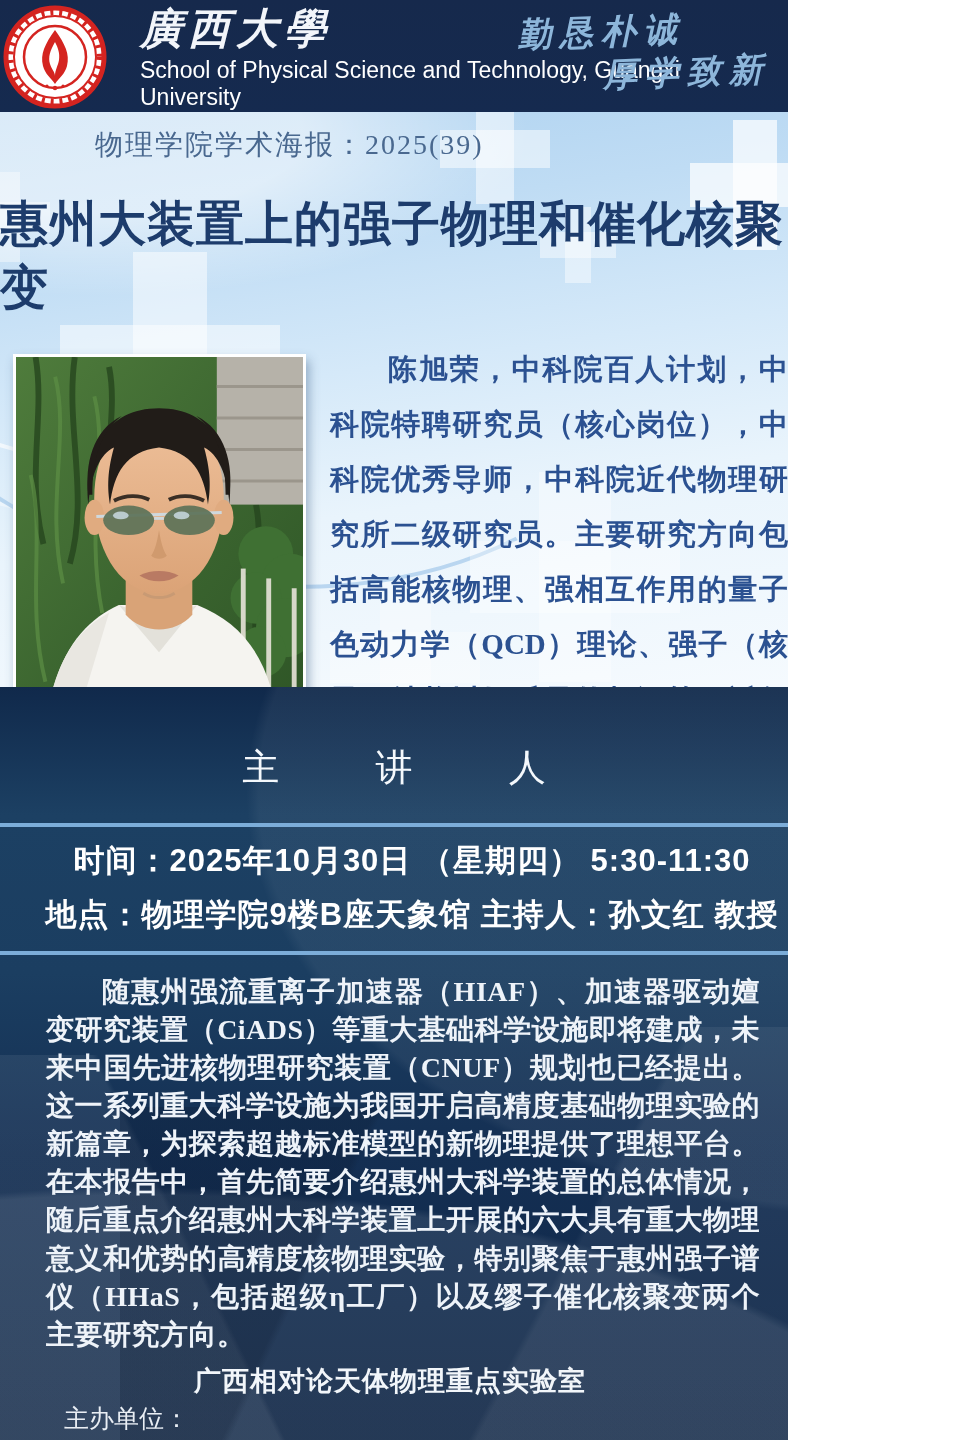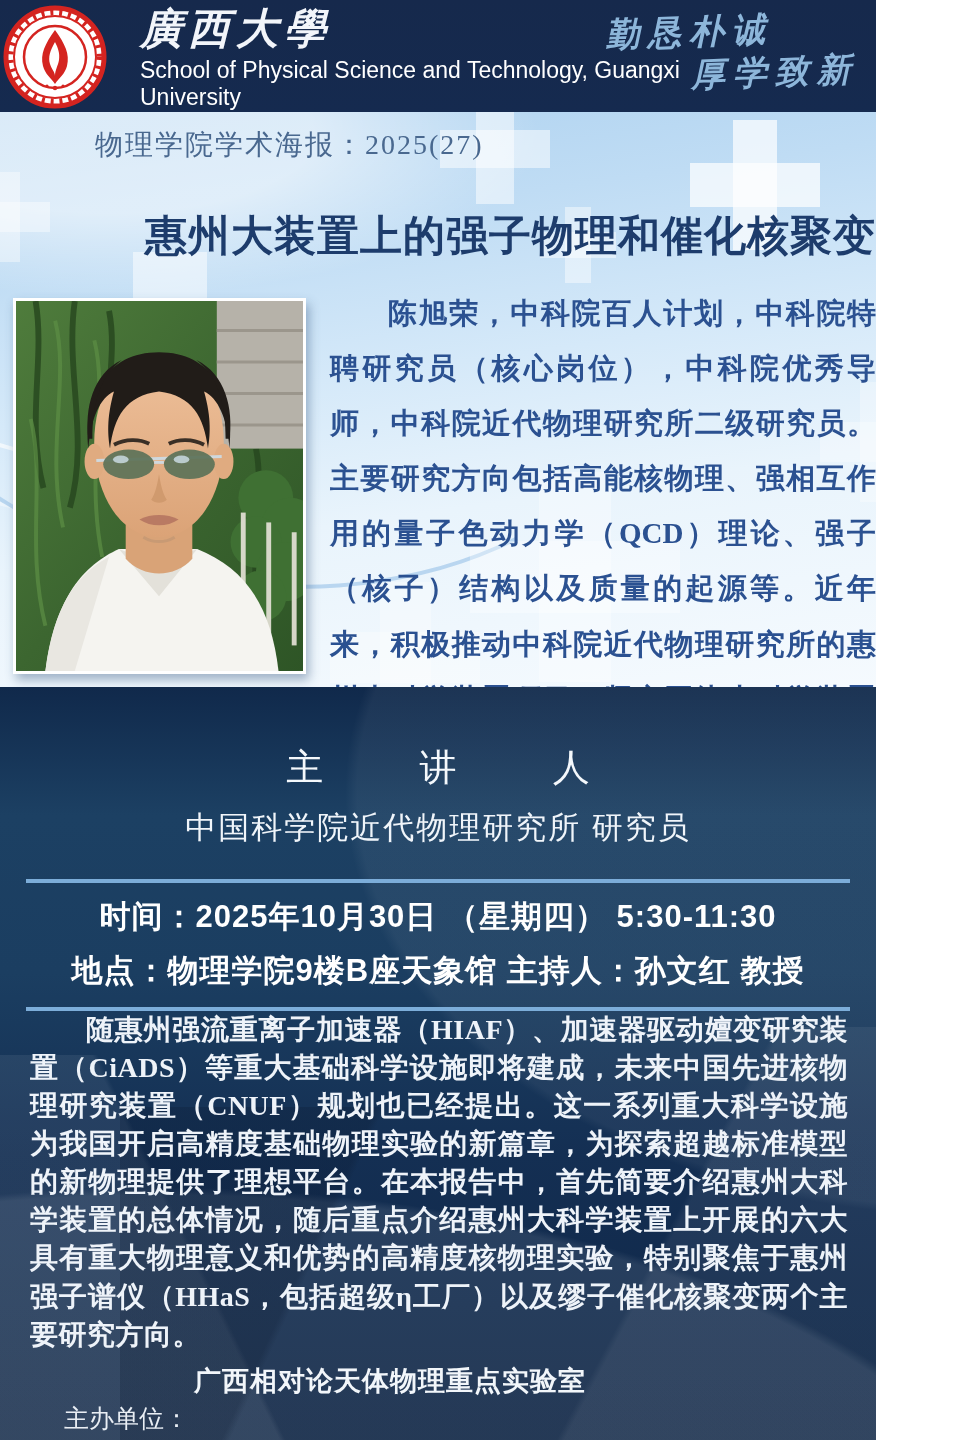--- a/index.html
+++ b/index.html
@@ -1,18 +1,18 @@
 <!DOCTYPE html>
 <html><head>
 <meta charset="utf-8">
 <style>
   * { margin:0; padding:0; box-sizing:border-box; }
   html,body { width:960px; }
   body { font-family:"Liberation Sans", sans-serif; }
-  .poster{ position:relative; width:876px; height:1440px; overflow:hidden; background:#15803d; }
+  .poster{ position:relative; width:788px; height:1440px; overflow:hidden; background:#15803d; }
 
   
   .header{
     position:relative; height:112px;
     background:linear-gradient(180deg,#16294c 0%,#152a4f 100%);
     display:flex; align-items:center; overflow:hidden;
   }
   .logo-wrap{ position:relative; width:130px; height:112px; flex:0 0 130px; }
   .logo-wrap svg{ position:absolute; left:0px; top:4px; }
   .head-titles{ flex:0 0 560px; padding-left:10px; }
@@ -45,22 +45,22 @@
   .plus{ position:absolute; }
   .plus i{ position:absolute; display:block; background:rgba(255,255,255,var(--o,.55)); }
   .plus i:first-child{ left:33%; top:0; width:34%; height:100%; }
   .plus i:last-child{ top:33%; left:0; width:100%; height:34%; }
   .series-label{
     position:relative; margin:14px 0 0 95px;
     font-family:"Liberation Serif", serif;
     font-size:28px; color:#49688f; letter-spacing:2px;
   }
   .main-title{
-    position:relative; margin-top:44px; text-align:right;
-    font-size:42px; font-weight:700; color:#1d3c6c; letter-spacing:1px;
+    position:relative; margin-top:28px; text-align:left;
+    font-size:48px; font-weight:700; color:#1d3c6c; letter-spacing:1px;
   }
   .content-row{ position:relative; display:flex; margin-top:34px; padding-left:13px; }
   .photo-frame{
     flex:0 0 293px; width:293px; height:376px; background:#fff; padding:3px;
     box-shadow:3px 6px 10px rgba(60,90,130,.45);
   }
   .photo-frame svg{ display:block; width:100%; height:100%; }
   .bio{
     margin-left:24px; width:612px; margin-top:-12px;
     font-family:"Liberation Serif", serif; font-weight:700;
@@ -93,21 +93,21 @@
     font-size:31px; color:#f0f5fa; letter-spacing:2px;
   }
   .schedule{
     width:824px; margin:30px auto 0 auto; padding:13px 0 15px 0;
     border-top:4px solid #7cadd9; border-bottom:4px solid #7cadd9;
     text-align:center;
   }
   .schedule .line{ font-size:31px; font-weight:700; color:#ffffff; letter-spacing:1px; }
   .schedule .line + .line{ margin-top:12px; }
   .abstract{
-    position:relative; margin-top:0; padding:0 28px 0 30px;
+    position:relative; margin-top:18px; padding:0 28px 0 46px;
     font-family:"Liberation Serif", serif; font-weight:600;
     font-size:28px; line-height:1.36; color:#eef3f9;
     text-align:justify; text-indent:2em; letter-spacing:.5px;
   }
   .hosts-row{ position:relative; display:flex; margin-top:10px; }
   .host-label{ flex:0 0 130px; margin-left:64px; font-size:25px; color:#e9eef4; padding-top:38px; }
   .host-list{ font-size:27px; font-weight:700; color:#f2f6fa; line-height:34px; }
   .host-list div{ letter-spacing:1px; }
 </style>
 </head>
@@ -175,21 +175,21 @@
       </div>
     <div class="plus" style="left:820px;top:270px;width:120px;height:120px;--o:.3">
         <i></i>
         <i></i>
       </div>
     <div class="plus" style="left:330px;top:470px;width:150px;height:150px;--o:.3">
         <i></i>
         <i></i>
       </div>
 
-    <div class="series-label">物理学院学术海报：2025(27)</div>
+    <div class="series-label">物理学院学术海报：2025(39)</div>
     <div class="main-title">惠州大装置上的强子物理和催化核聚变</div>
 
     <div class="content-row">
       <div class="photo-frame">
         <svg viewBox="0 0 293 376" preserveAspectRatio="none">
           <defs>
             <linearGradient id="leafbg" x1="0" y1="0" x2="1" y2="1">
               <stop offset="0" stop-color="#4f7c3c"></stop>
                 <stop offset=".5" stop-color="#3c6630"></stop>
                 <stop offset="1" stop-color="#2e5526"></stop>
@@ -264,21 +264,20 @@
       <div class="bio">陈旭荣，中科院百人计划，中科院特聘研究员（核心岗位），中科院优秀导师，中科院近代物理研究所二级研究员。主要研究方向包括高能核物理、强相互作用的量子色动力学（QCD）理论、强子（核子）结构以及质量的起源等。近年来，积极推动中科院近代物理研究所的惠州大科学装置项目，紧密围绕大科学装置开展系统而深入的研究，取得了一系列具有重要意义的成果。已在国际权威学术期刊发表SCI论文逾两百篇。</div>
     </div>
   </div>
 
   <div class="bottom">
     <div class="facet f1"></div>
     <div class="facet f2"></div>
     <div class="facet f3"></div>
 
     <div class="speaker-label">主讲人</div>
-    <div class="speaker-aff">中国科学院近代物理研究所  研究员</div>
 
     <div class="schedule">
       <div class="line">时间：2025年10月30日 （星期四）  5:30-11:30</div>
       <div class="line">地点：物理学院9楼B座天象馆  主持人：孙文红 教授</div>
     </div>
 
     <div class="abstract">随惠州强流重离子加速器（HIAF）、加速器驱动嬗变研究装置（CiADS）等重大基础科学设施即将建成，未来中国先进核物理研究装置（CNUF）规划也已经提出。这一系列重大科学设施为我国开启高精度基础物理实验的新篇章，为探索超越标准模型的新物理提供了理想平台。在本报告中，首先简要介绍惠州大科学装置的总体情况，随后重点介绍惠州大科学装置上开展的六大具有重大物理意义和优势的高精度核物理实验，特别聚焦于惠州强子谱仪（HHaS，包括超级η工厂）以及缪子催化核聚变两个主要研究方向。</div>
 
     <div class="hosts-row">
       <div class="host-label">主办单位：</div>

